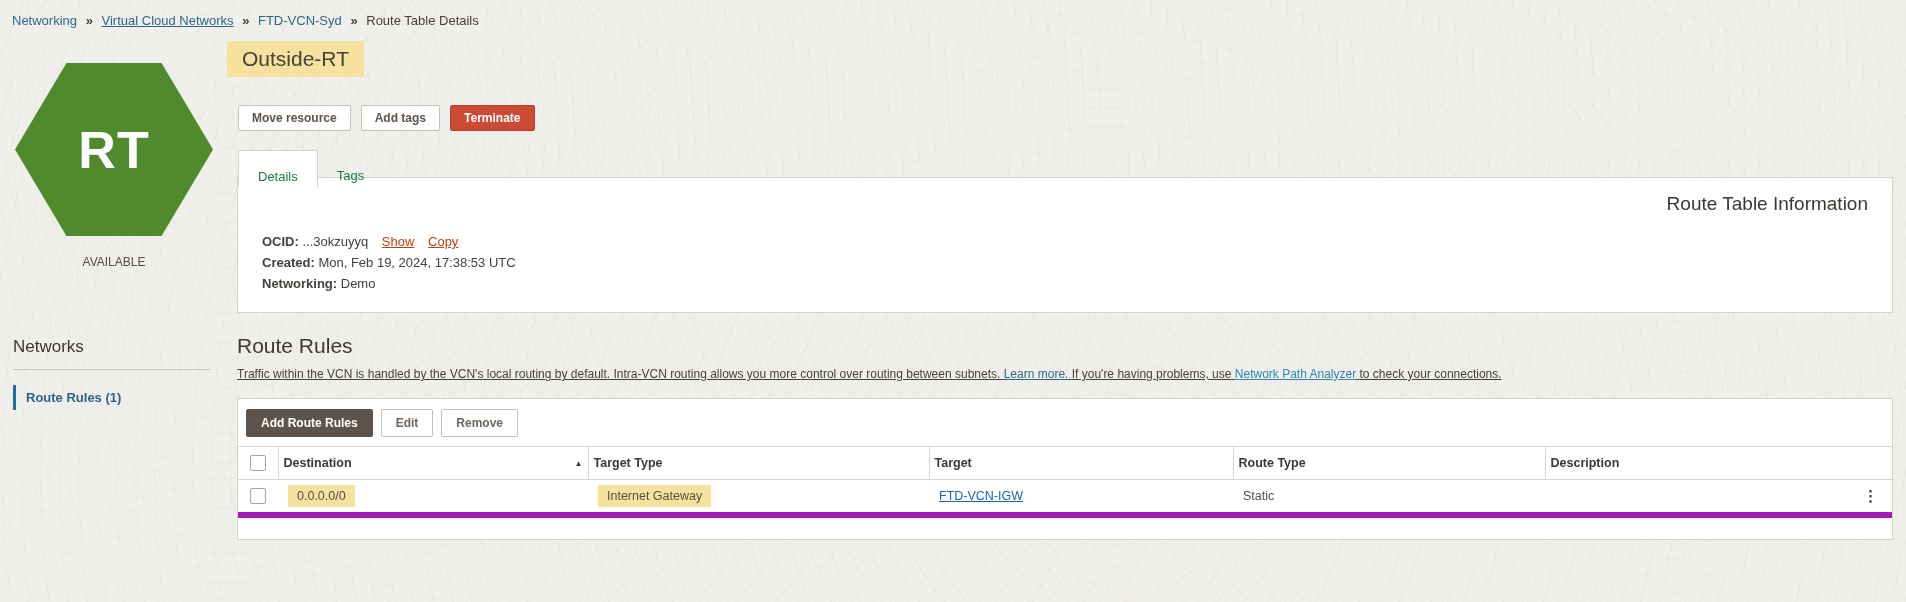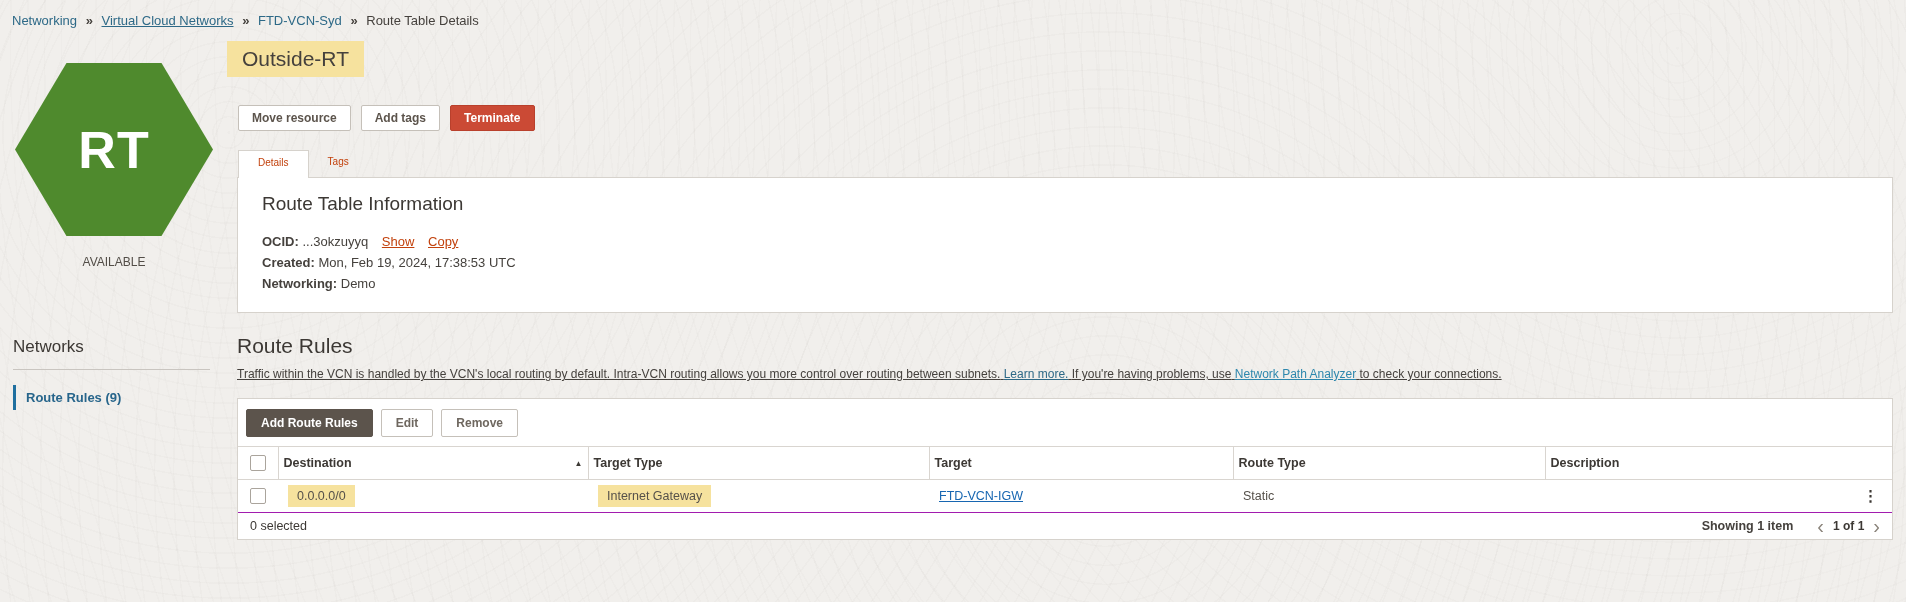--- a/index.html
+++ b/index.html
@@ -33,44 +33,44 @@
   
   .page-title{position:absolute;left:227px;top:41px;background:#f6e29e;padding:6px 15px;font-size:21px;color:#45413d;}
   .header-actions{position:absolute;left:238px;top:105px;display:flex;gap:10px;}
   .btn{display:inline-block;font-family:inherit;font-size:12px;font-weight:bold;padding:5px 13px;
     border:1px solid #c5c0b9;background:#ffffff;color:#5c544c;border-radius:2px;cursor:pointer;white-space:nowrap;}
   .btn-danger{background:#cb4a35;border-color:#b9402c;color:#ffffff;}
   .btn-dark{background:#5c544c;border-color:#5c544c;color:#ffffff;}
   .btn-muted{color:#6e675f;text-align:center;}
   
   .tabs{position:absolute;left:238px;top:150px;display:flex;z-index:2;}
-  .tab{box-sizing:border-box;height:27px;padding:6px 19px;font-size:10px;color:#c2410c;cursor:pointer;}
+  .tab{box-sizing:border-box;height:27px;padding:18px 19px;font-size:13px;color:#15803d;cursor:pointer;}
   .tab.active{background:#ffffff;border:1px solid #d6d2cc;border-bottom:none;height:28px;}
   
   .details-panel{position:absolute;left:237px;top:177px;width:1656px;height:136px;box-sizing:border-box;
     background:#ffffff;border:1px solid #d6d2cc;padding:15px 24px 20px;}
-  .details-heading{font-size:19px;font-weight:normal;color:#3c3834;margin:0 0 16px;}
+  .details-heading{font-size:19px;font-weight:normal;color:#3c3834;margin:0 0 16px;text-align:right;}
   .field-row{font-size:13px;color:#45413d;line-height:21px;}
   .field-label{font-weight:bold;}
   .inline-link{color:#c2410c;text-decoration:underline;margin-left:10px;font-size:13px;}
   
   .section-heading{position:absolute;left:237px;top:334px;font-size:21px;font-weight:normal;color:#3c3834;margin:0;}
   .section-desc{position:absolute;left:237px;top:367px;font-size:12px;color:#45413d;margin:0;white-space:nowrap;text-decoration:underline;}
   .desc-link{color:#2d6987;text-decoration:underline;}
   .desc-link.blue{color:#2d87ad;}
   
   .table-card{position:absolute;left:237px;top:398px;width:1656px;height:142px;box-sizing:border-box;
     background:#ffffff;border:1px solid #d6d2cc;display:flex;flex-direction:column;}
   .card-toolbar{padding:10px 8px 9px;display:flex;gap:8px;}
   .card-toolbar .btn{padding:6px 14px;}
   table{width:100%;border-collapse:collapse;table-layout:fixed;}
   thead th{border-top:1px solid #d9d5d0;border-bottom:1px solid #d9d5d0;font-size:12.5px;text-align:left;
     padding:8px 5px;color:#3c3834;font-weight:bold;}
   thead th + th{border-left:1px solid #d9d5d0;}
-  tbody td{padding:5px 10px;font-size:12.5px;color:#55504a;border-bottom:1px solid #a21caf;vertical-align:middle;}
+  tbody td{padding:5px 10px;font-size:12.5px;color:#55504a;border-bottom:6px solid #a21caf;vertical-align:middle;}
   .col-check{width:40px;}
   .col-dest{width:310px;}
   .col-ttype{width:341px;}
   .col-target{width:304px;}
   .col-rtype{width:312px;}
   .checkbox{display:inline-block;width:14px;height:14px;border:1px solid #aaa49c;border-radius:2px;
     background:#ffffff;vertical-align:middle;cursor:pointer;}
   .th-check{text-align:center;}
   .sort-icon{float:right;font-size:8px;color:#3c3834;margin-top:3px;}
   .cell-highlight{background:#f6e29e;padding:4px 9px;display:inline-block;}
@@ -97,21 +97,21 @@
   <span class="crumb-current">Route Table Details</span>
 </div>
 
 <div class="hexagon">
   <span class="hexagon-label">RT</span>
 </div>
 <div class="status-text">AVAILABLE</div>
 
 <div class="resources-heading">Networks</div>
 <div class="resources-divider"></div>
-<div class="sidebar-item">Route Rules (9)</div>
+<div class="sidebar-item">Route Rules (1)</div>
 
 <div class="page-title">Outside-RT</div>
 
 <div class="header-actions">
   <button class="btn">Move resource</button>
   <button class="btn">Add tags</button>
   <button class="btn btn-danger">Terminate</button>
 </div>
 
 <div class="tabs">
@@ -191,24 +191,13 @@
           <a class="table-link">FTD-VCN-IGW</a>
         </td>
         <td>Static</td>
         <td>
           <span class="kebab">⋮</span>
           <span></span>
         </td>
       </tr>
     </tbody>
   </table>
-  <div class="card-footer">
-    <span class="selected-text">0 selected</span>
-    <div class="footer-right">
-      <span class="showing-text">Showing 1 item</span>
-      <div class="pagination">
-        <span class="chev">‹</span>
-        <span class="page-label">1 of 1</span>
-        <span class="chev">›</span>
-      </div>
-    </div>
-  </div>
 </div>
 
 </body></html>

